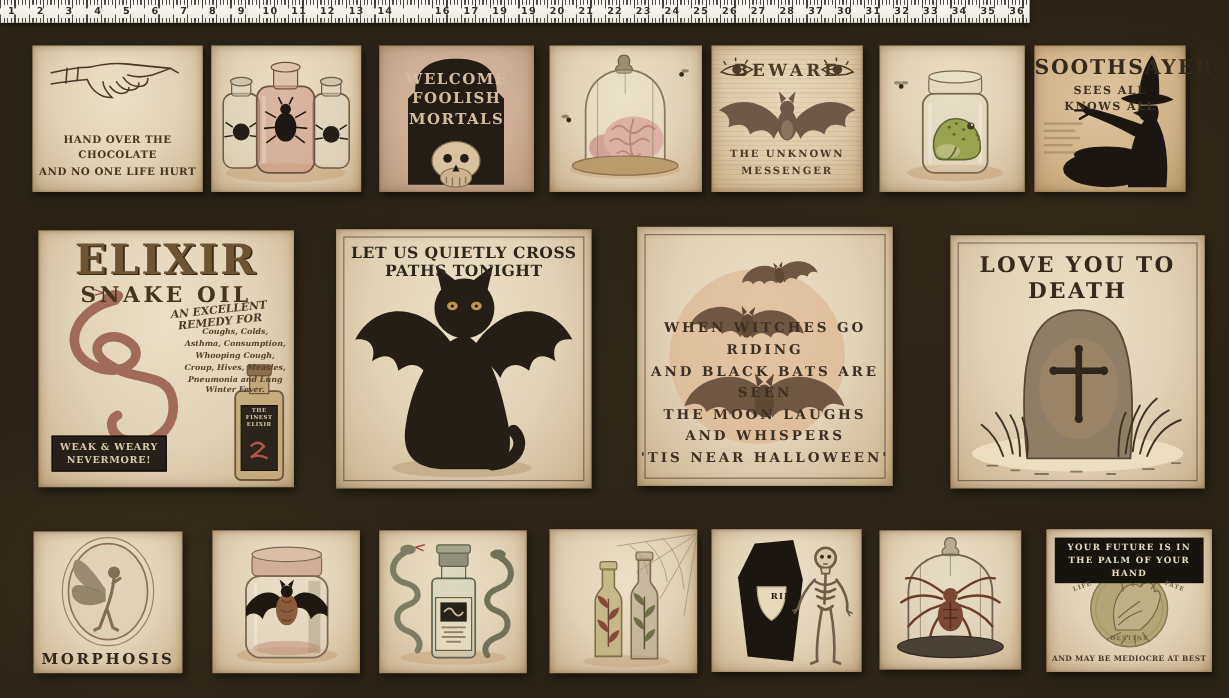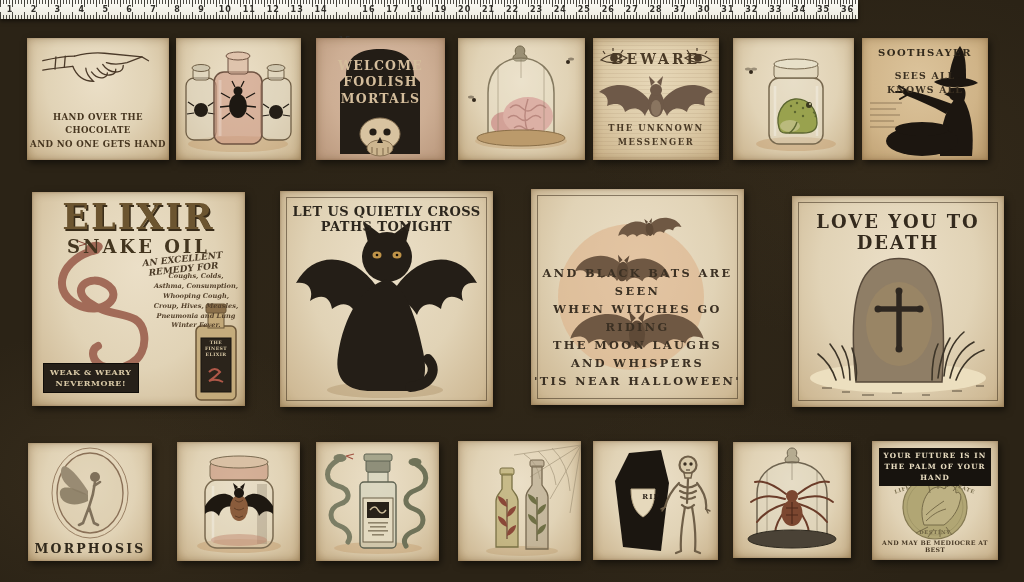--- a/index.html
+++ b/index.html
@@ -37,21 +37,21 @@
   #p-hand .cap{bottom:9px;font-size:8.6px;letter-spacing:.4px;line-height:1.55;color:#46351f;}
   #p-jars{left:176px;top:38px;width:125px;height:122px;}
   #p-welcome{left:316px;top:38px;width:129px;height:122px;}
   #p-welcome .cap{top:20px;font-size:12.5px;letter-spacing:1.2px;line-height:1.3;color:#d4bd9b;}
   #p-brain{left:458px;top:38px;width:127px;height:122px;}
   #p-beware{left:593px;top:38px;width:126px;height:122px;}
   #p-beware .ti{top:13px;font-size:14px;letter-spacing:3px;color:#4a3a26;}
   #p-beware .lo{bottom:11px;font-size:8.4px;letter-spacing:1.6px;line-height:1.6;color:#4a3a26;}
   #p-frog{left:733px;top:38px;width:121px;height:122px;}
   #p-sooth{left:862px;top:38px;width:126px;height:122px;}
-  #p-sooth .ti{top:9px;font-size:10px;letter-spacing:1.5px;color:#332a1c;}
+  #p-sooth .ti{top:9px;font-size:17px;letter-spacing:1.5px;color:#332a1c;}
   #p-sooth .lo{top:31px;font-size:9.3px;letter-spacing:1.2px;line-height:1.55;color:#3c3122;}
   
   #p-elixir{left:32px;top:192px;width:213px;height:214px;}
   #p-cat{left:280px;top:191px;width:213px;height:216px;}
   #p-cat .cap{top:13px;font-size:13px;letter-spacing:.4px;color:#2c261d;}
   #p-moon{left:531px;top:189px;width:213px;height:216px;}
   #p-moon .cap{bottom:15px;font-size:11.3px;letter-spacing:2.4px;line-height:1.6;color:#3b3023;}
   #p-love{left:792px;top:196px;width:212px;height:211px;}
   #p-love .cap{top:15px;font-size:18px;letter-spacing:2px;color:#342a1d;}
   
@@ -63,21 +63,21 @@
   .elx-lbl{position:absolute;left:169px;top:148px;width:30px;text-align:center;font-size:4.6px;font-weight:bold;letter-spacing:.4px;line-height:1.35;color:#d8c8a4;z-index:4;}
   
   #p-morph{left:28px;top:443px;width:124px;height:118px;}
   #p-morph .cap{bottom:5px;font-size:12.5px;letter-spacing:2.2px;color:#30281b;}
   #p-batjar{left:177px;top:442px;width:123px;height:119px;}
   #p-snakes{left:316px;top:442px;width:123px;height:119px;}
   #p-bottles{left:458px;top:441px;width:123px;height:120px;}
   #p-coffin{left:593px;top:441px;width:125px;height:119px;}
   .rip{position:absolute;left:38px;top:51px;width:40px;text-align:center;font-size:7px;font-weight:bold;letter-spacing:1px;color:#241c14;z-index:4;}
   #p-spider{left:733px;top:442px;width:118px;height:116px;}
-  #p-palm{left:872px;top:441px;width:126px;height:119px;}
+  #p-palm{left:872px;top:441px;width:138px;height:119px;}
   .palm-banner{position:absolute;left:7px;right:7px;top:7px;background:#17130e;color:#e8dcc0;font-size:7.2px;font-weight:bold;letter-spacing:1.1px;text-align:center;line-height:1.5;padding:3px 0;z-index:4;}
   .palm-word{position:absolute;font-size:5px;font-weight:bold;letter-spacing:.8px;color:#6f6444;z-index:4;}
   .pw-life{left:22px;top:45px;transform:rotate(-20deg);}
   .pw-fate{right:22px;top:45px;transform:rotate(20deg);}
   .pw-dest{left:0;right:0;text-align:center;top:88px;}
   .palm-foot{position:absolute;left:0;right:0;bottom:7px;text-align:center;font-size:6.2px;font-weight:bold;letter-spacing:.3px;color:#4a3b28;z-index:4;}
 </style>
 </head>
 <body>
 
@@ -138,21 +138,21 @@
         <path d="M112,16 L96,22 C88,24 80,24 74,22"></path>
         <path d="M70,24 q6,9 16,8 q6,-1 6,-7"></path>
           <path d="M64,28 q6,9 15,7 q5,-1 5,-6"></path>
         <path d="M58,32 q6,8 13,6 q4,-1 4,-5"></path>
         <path d="M38,26 C42,36 50,42 60,42 C54,36 52,32 52,28"></path>
       </g>
     </svg>
     <div class="cap">
       <div>HAND OVER THE</div>
       <div>CHOCOLATE</div>
-      <div>AND NO ONE GETS HAND</div>
+      <div>AND NO ONE LIFE HURT</div>
     </div>
   </div>
 
   <div class="pn" id="p-jars">
     <svg class="art" viewBox="0 0 125 122">
       <ellipse cx="62" cy="106" rx="50" ry="8" fill="#c49e6f" opacity=".45"></ellipse>
       <rect x="10" y="40" width="30" height="62" rx="8" fill="#ddd6c2" fill-opacity=".5" stroke="#6f5e45" stroke-width="1.3"></rect>
       <rect x="17" y="30" width="16" height="12" rx="3" fill="#ddd6c2" fill-opacity=".5" stroke="#6f5e45"></rect>
       <ellipse cx="25" cy="30" rx="9" ry="3.5" fill="#cfc6ae" stroke="#6f5e45"></ellipse>
       <circle cx="25" cy="72" r="7" fill="#241e16"></circle>
@@ -348,22 +348,22 @@
           <ellipse cx="0" cy="8" rx="7" ry="12" fill="#5f4a37"></ellipse>
           <path d="M-5,-2 L-7,-12 L-1,-6 Z M5,-2 L7,-12 L1,-6 Z" fill="#5f4a37"></path>
         </g>
       </defs>
       <circle cx="100" cy="108" r="73" fill="#dcae85" opacity=".55"></circle>
       <use href="#bat-shape" transform="translate(118,36) scale(.55) rotate(-8)"></use>
       <use href="#bat-shape" transform="translate(92,76) scale(.82) rotate(4)"></use>
       <use href="#bat-shape" transform="translate(106,136) scale(1.15)"></use>
     </svg>
     <div class="cap">
+      <div>WHEN WITCHES GO RIDING</div>
       <div>AND BLACK BATS ARE SEEN</div>
-      <div>WHEN WITCHES GO RIDING</div>
       <div>THE MOON LAUGHS</div>
       <div>AND WHISPERS</div>
       <div>'TIS NEAR HALLOWEEN'</div>
     </div>
   </div>
 
   <div class="pn framed" id="p-love">
     <svg class="art" viewBox="0 0 212 211">
       <ellipse cx="106" cy="182" rx="88" ry="15" fill="#ecdfbf"></ellipse>
       <path d="M64,186 C58,128 62,92 76,76 C90,58 124,58 138,76 C150,92 154,128 150,186 Z" fill="#8f7e66" stroke="#57493a" stroke-width="1.5"></path>

